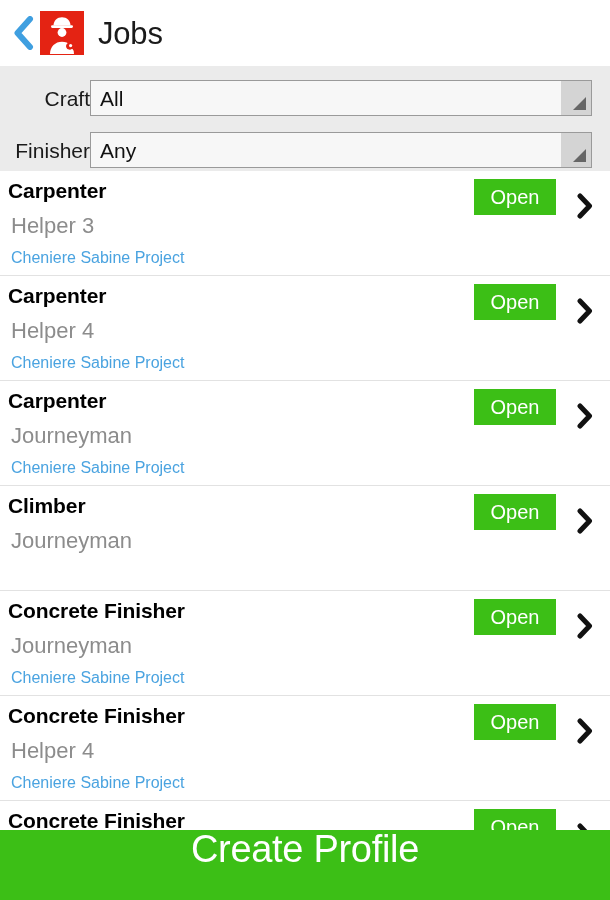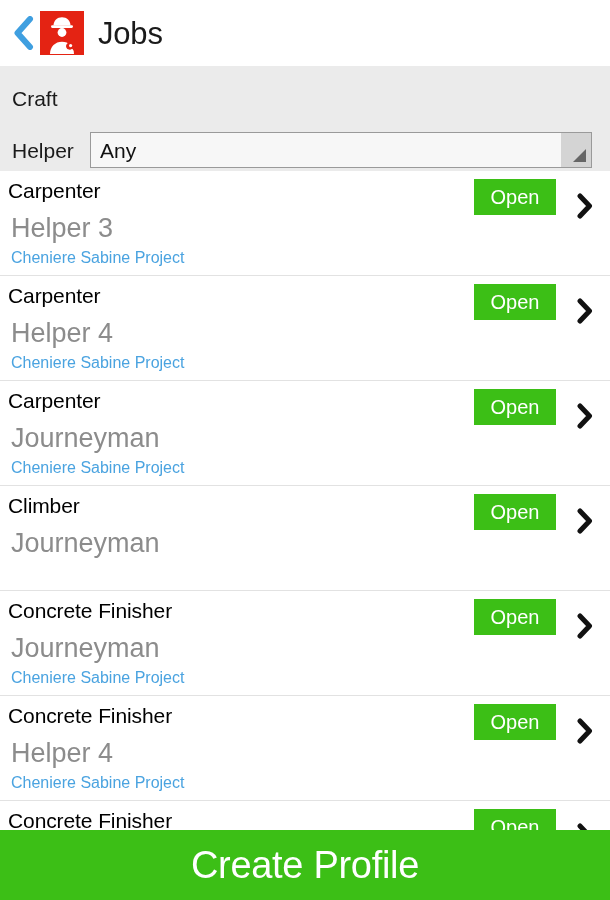--- a/index.html
+++ b/index.html
@@ -83,20 +83,21 @@
     height: 44px;
     margin-bottom: 8px;
   }
 
   .filter-label {
     width: 78px;
     flex: none;
     font-size: 21px;
     color: #1a1a1a;
     line-height: 1;
+    text-align: right;
   }
 
   .spinner {
     flex: 1;
     height: 36px;
     background: #f7f7f7;
     border: 1px solid #9a9a9a;
     display: flex;
     align-items: center;
     position: relative;
@@ -143,30 +144,30 @@
     height: 105px;
     border-bottom: 1px solid #e2e2e2;
     background: #ffffff;
     cursor: pointer;
   }
 
   .job-title {
     position: absolute;
     left: 8px; top: 9px;
     font-size: 21px;
-    font-weight: normal;
+    font-weight: bold;
     color: #000000;
     line-height: 1;
     letter-spacing: -0.1px;
   }
 
   .job-level {
     position: absolute;
     left: 11px; top: 44px;
-    font-size: 27px;
+    font-size: 22px;
     color: #8c8c8c;
     line-height: 1;
   }
 
   .job-project {
     position: absolute;
     left: 11px; top: 79px;
     font-size: 16px;
     color: #4aa3e0;
     line-height: 1;
@@ -199,21 +200,21 @@
   .job-chevron svg { display: block; }
 
   
   .cta {
     position: absolute;
     left: 0; bottom: 0;
     width: 610px;
     height: 70px;
     background: #3cbf16;
     display: flex;
-    align-items: center;
+    align-items: flex-start;
     justify-content: center;
     cursor: pointer;
   }
   .cta-label {
     color: #ffffff;
     font-size: 38px;
     font-weight: 400;
     line-height: 1;
     letter-spacing: -0.3px;
   }
@@ -247,24 +248,30 @@
         <circle cx="30.6" cy="34.6" r="1.6" fill="#ffffff"></circle>
       </svg>
     </div>
 
     <div class="page-title">Jobs</div>
   </div>
 
   <div class="filters">
     <div class="filter-row">
       <div class="filter-label">Craft</div>
+      <div class="spinner">
+        <span class="spinner-value">All</span>
+        <span class="spinner-arrow">
+            <i></i>
+          </span>
+      </div>
     </div>
 
     <div class="filter-row">
-      <div class="filter-label">Helper</div>
+      <div class="filter-label">Finisher</div>
       <div class="spinner">
         <span class="spinner-value">Any</span>
         <span class="spinner-arrow">
             <i></i>
           </span>
       </div>
     </div>
   </div>
 
   <div class="joblist" id="joblist">

